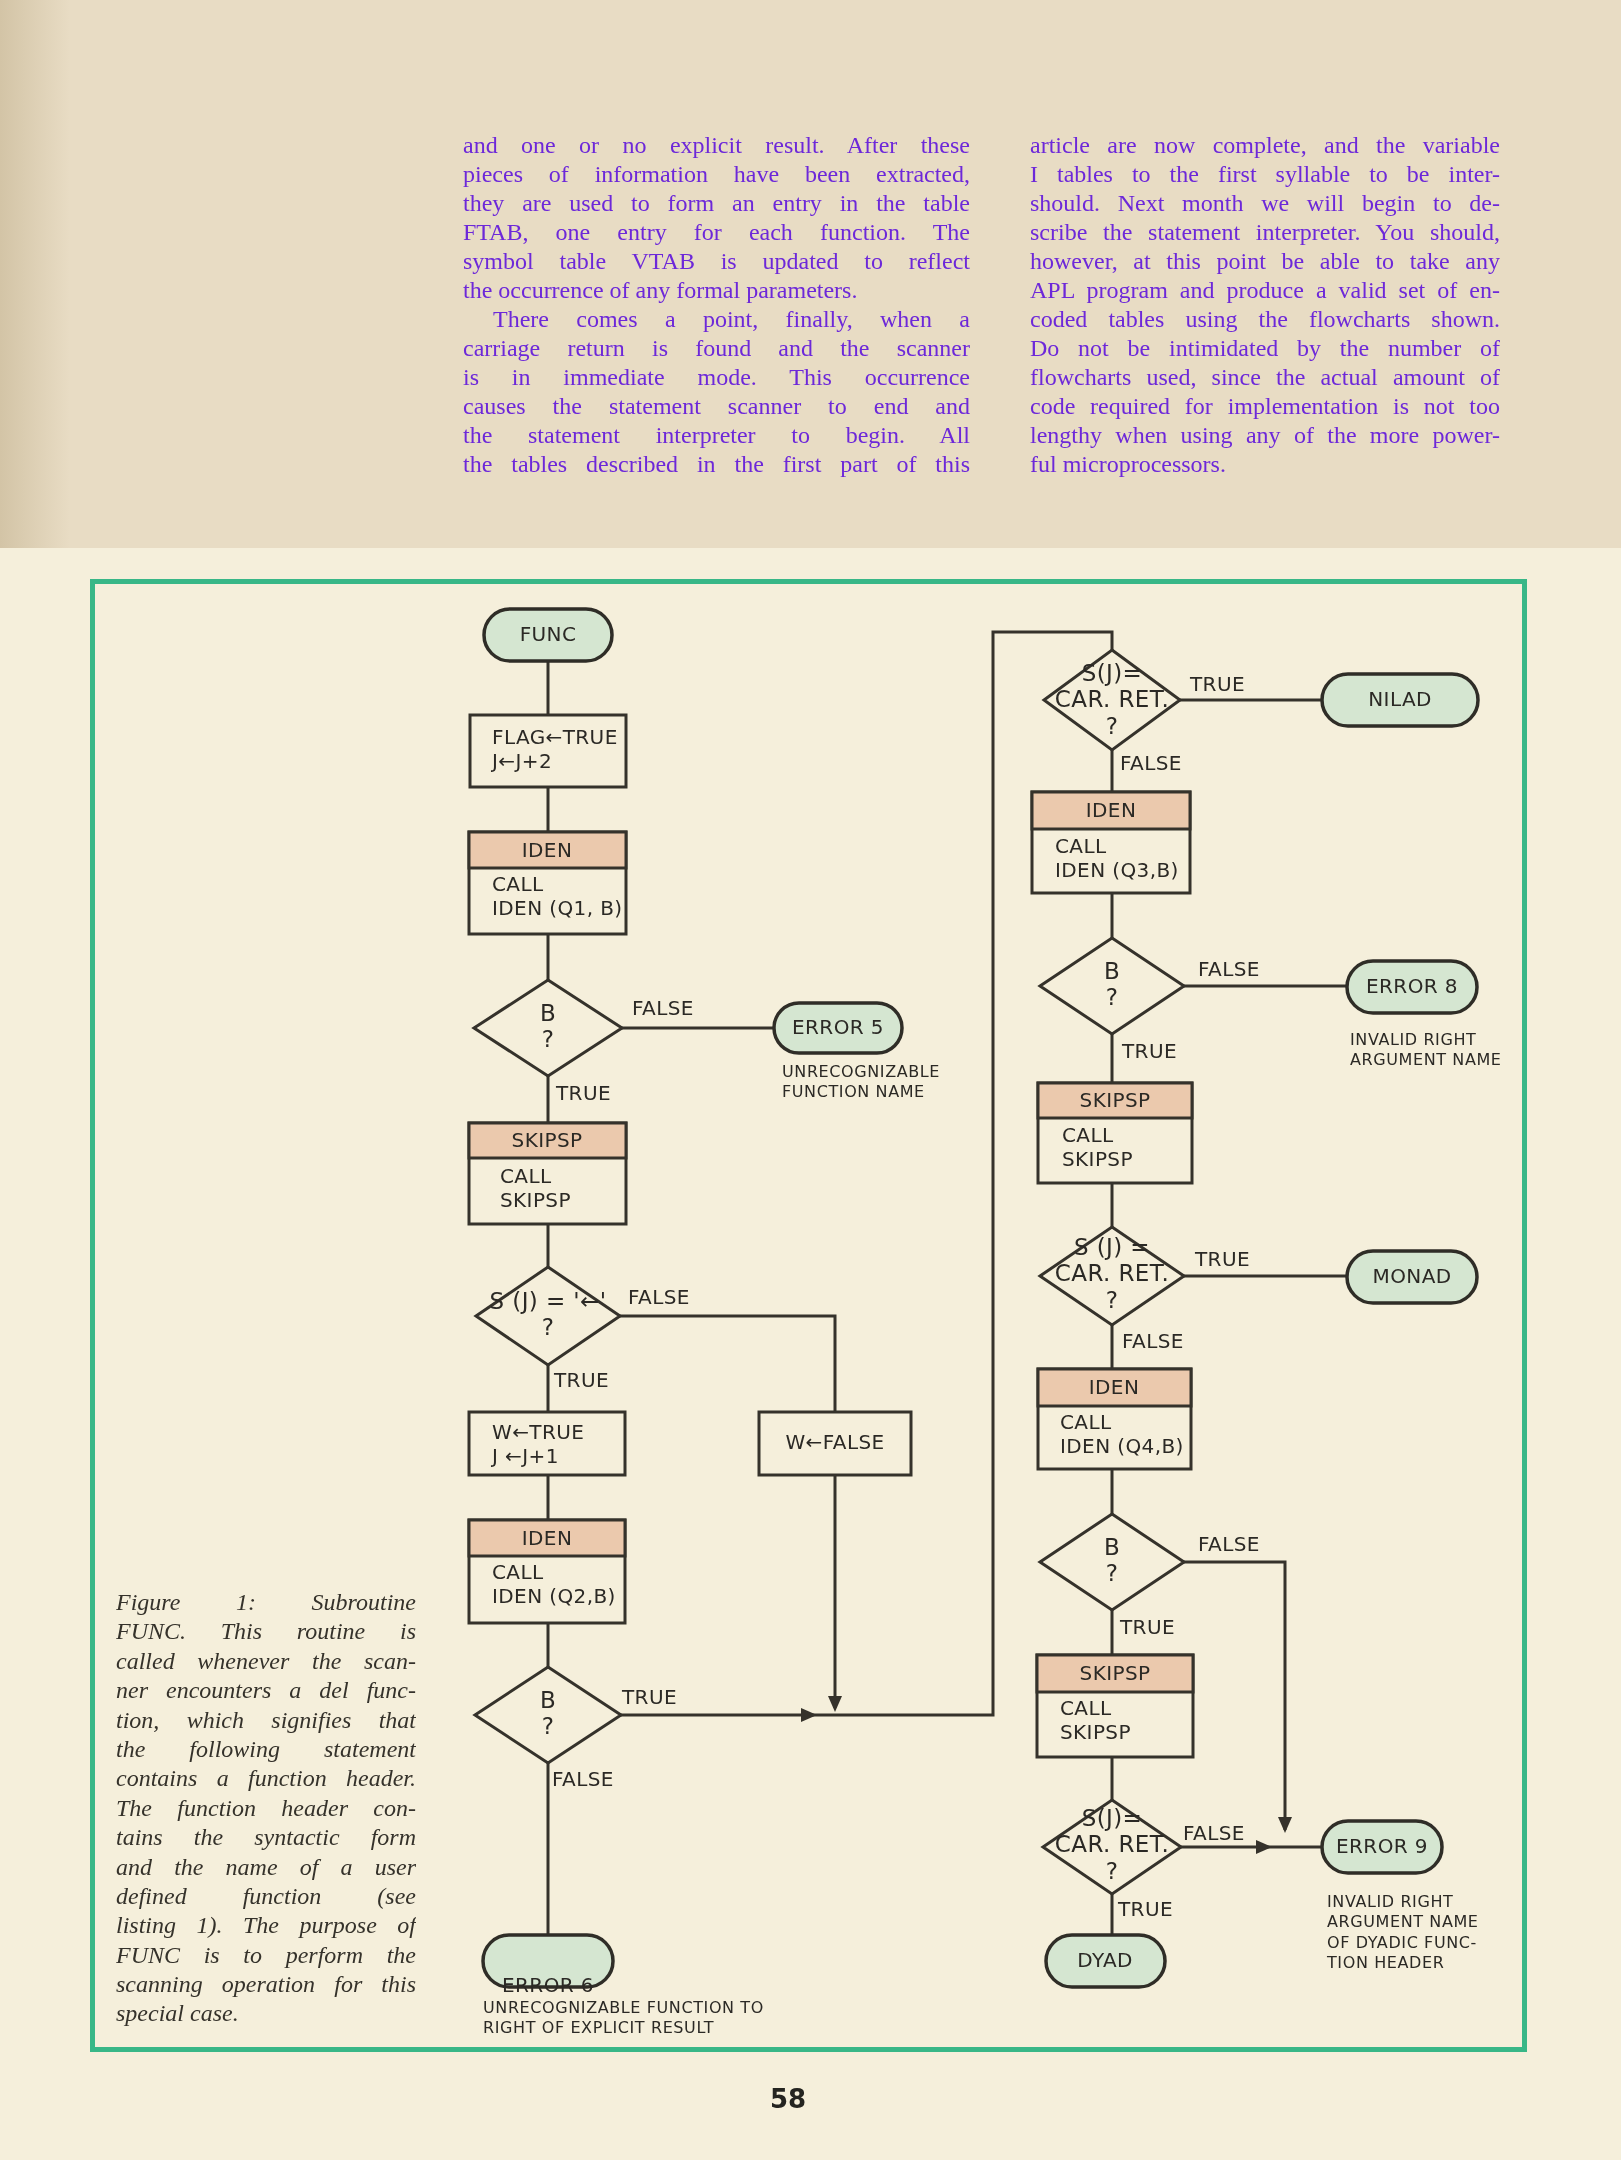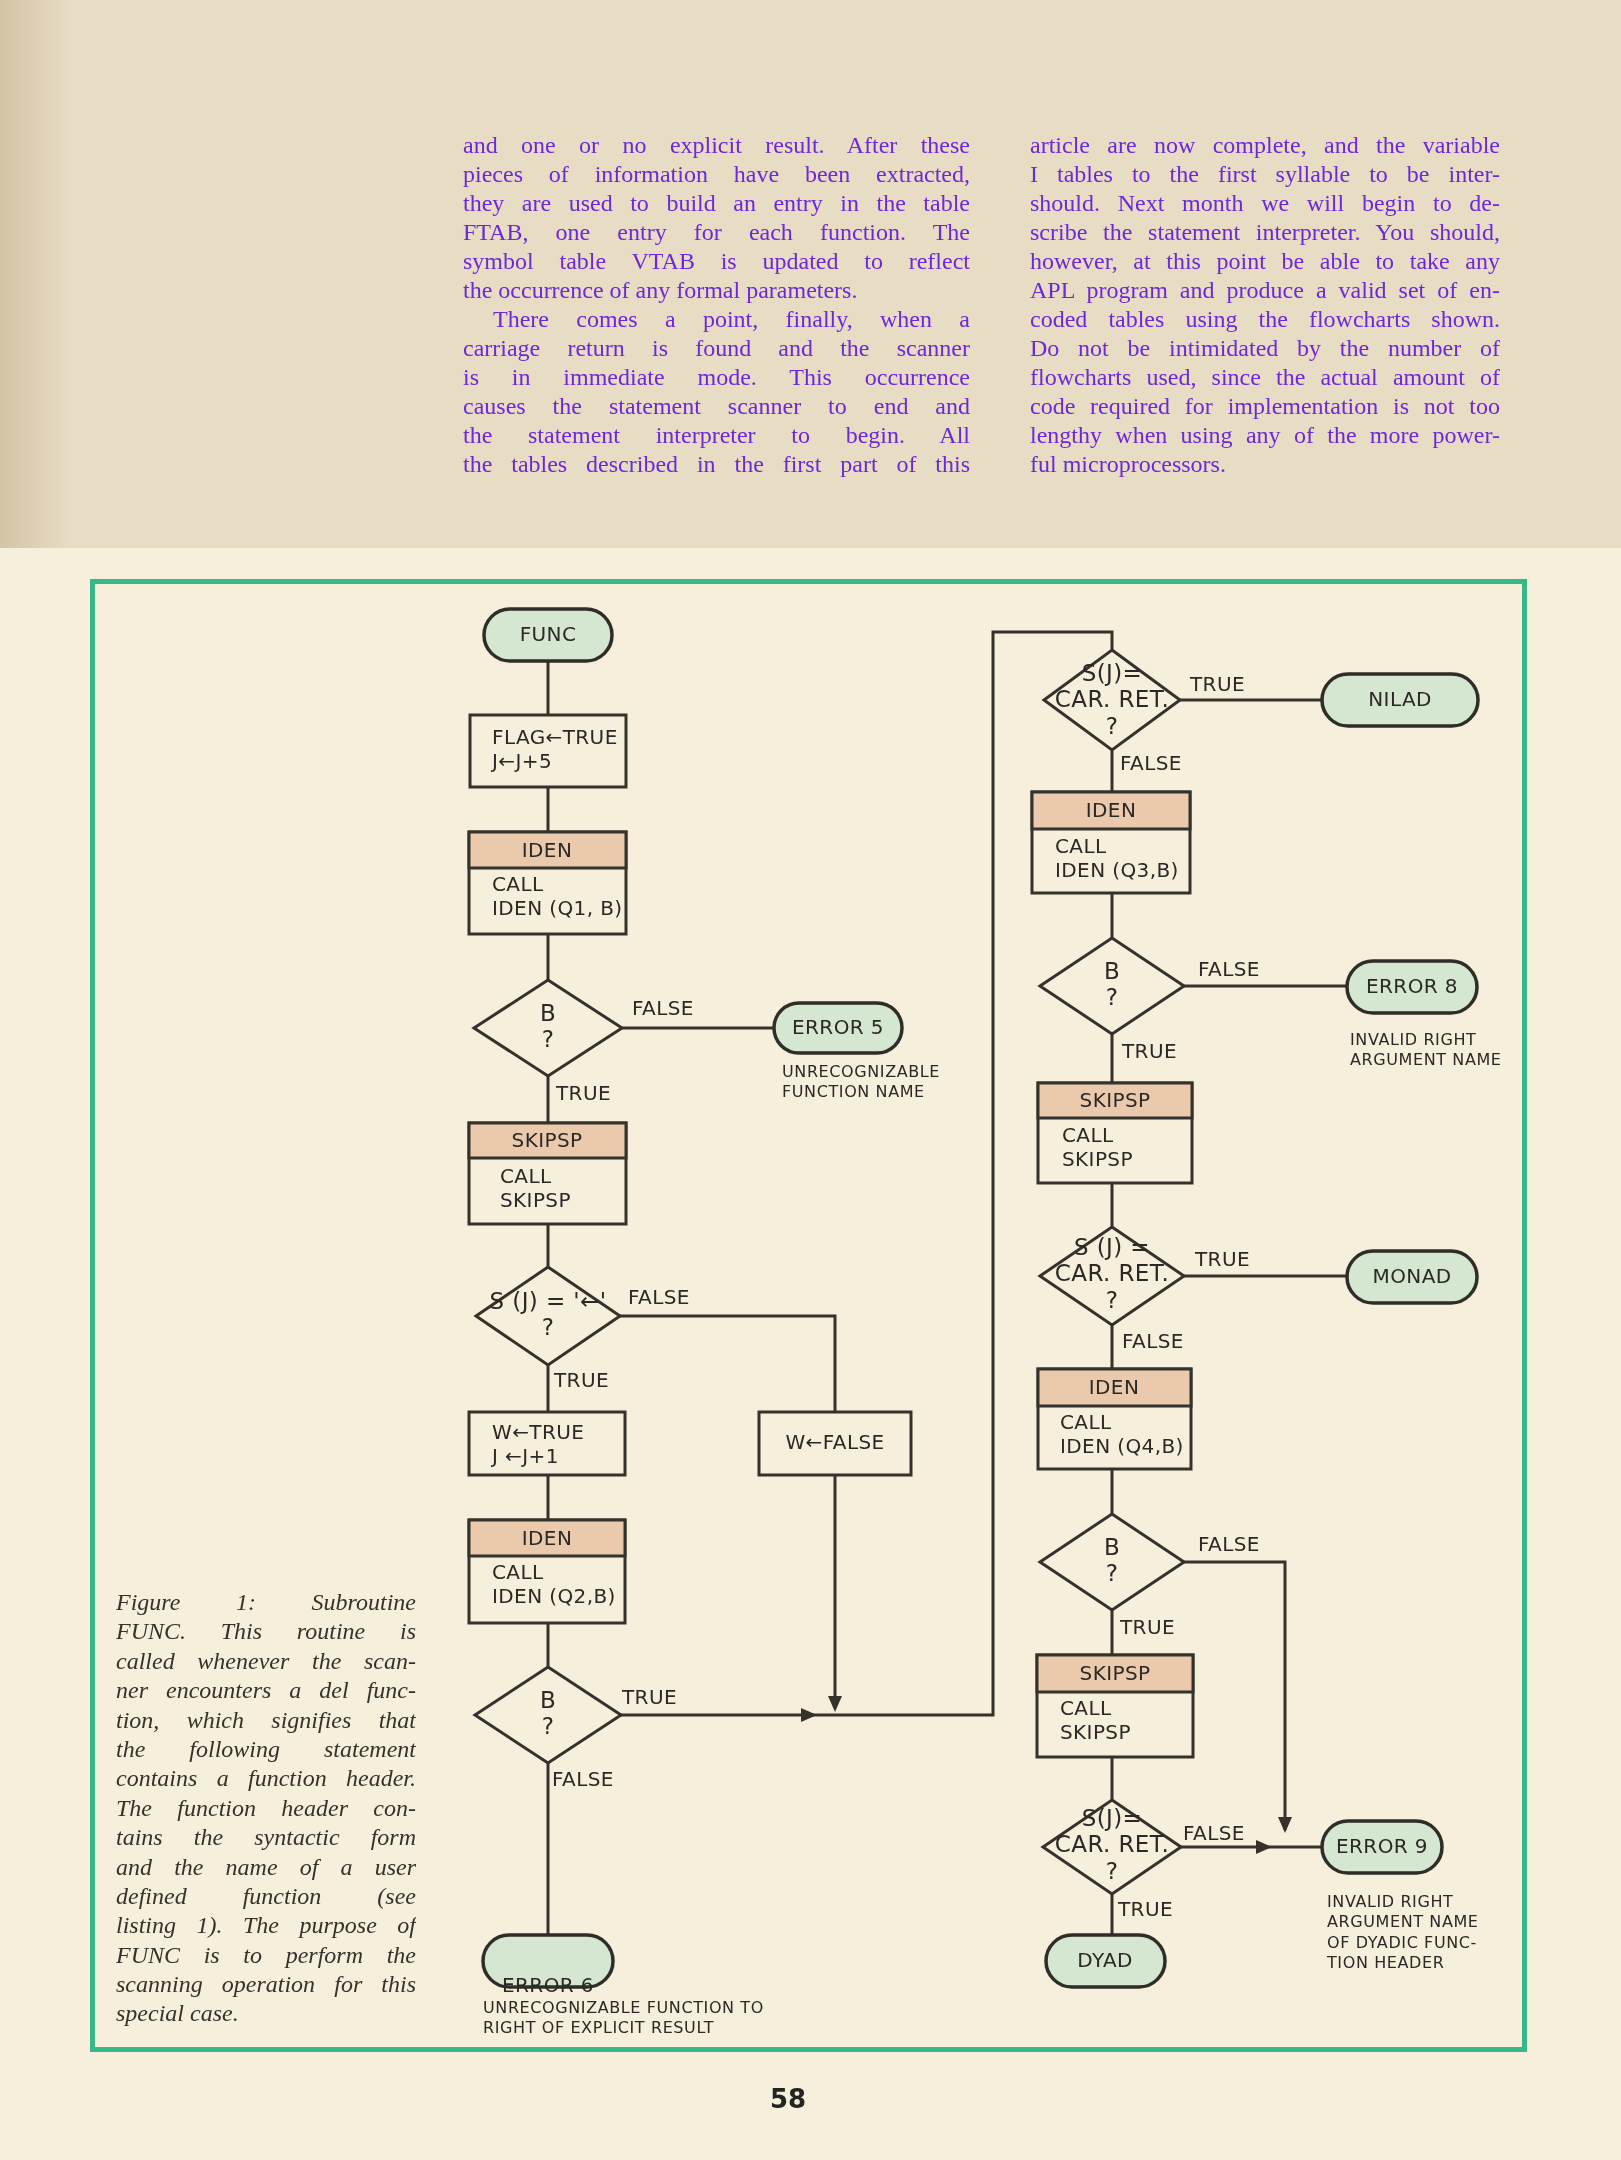--- a/index.html
+++ b/index.html
@@ -34,21 +34,21 @@
 </style>
 </head>
 <body>
 
 <div class="page">
   <div class="tanband"></div>
 
   <div class="col" style="left:463px;top:131px;width:507px;">
     <div class="ln">and one or no explicit result. After these</div>
     <div class="ln">pieces of information have been extracted,</div>
-    <div class="ln">they are used to build an entry in the table</div>
+    <div class="ln">they are used to form an entry in the table</div>
     <div class="ln">FTAB, one entry for each function. The</div>
     <div class="ln">symbol table VTAB is updated to reflect</div>
     <div class="ln last">the occurrence of any formal parameters.</div>
     <div class="ln ind">There comes a point, finally, when a</div>
     <div class="ln">carriage return is found and the scanner</div>
     <div class="ln">is in immediate mode. This occurrence</div>
     <div class="ln">causes the statement scanner to end and</div>
     <div class="ln">the statement interpreter to begin. All</div>
     <div class="ln">the tables described in the first part of this</div>
   </div>
@@ -137,21 +137,21 @@
     <rect class="pill" x="483" y="1935" width="130" height="52" rx="26"></rect>
     <rect class="pill" x="1322" y="674" width="156" height="52" rx="26"></rect>
     <rect class="pill" x="1347" y="961" width="130" height="52" rx="26"></rect>
     <rect class="pill" x="1347" y="1251" width="130" height="52" rx="26"></rect>
     <rect class="pill" x="1322" y="1821" width="120" height="52" rx="26"></rect>
     <rect class="pill" x="1046" y="1935" width="119" height="52" rx="26"></rect>
   </svg>
 
   <div class="fc c" style="left:548px;top:635px;text-align:right;">FUNC</div>
   <div class="fc" style="left:492px;top:726px;">FLAG←TRUE
-J←J+5</div>
+J←J+2</div>
 
   <div class="fc c" style="left:547px;top:851px;">IDEN</div>
   <div class="fc" style="left:492px;top:873px;">CALL
 IDEN (Q1, B)</div>
 
   <div class="fc c dia" style="left:548px;top:1026px;">B
 ?</div>
   <div class="fc c" style="left:838px;top:1028px;">ERROR 5</div>
   <div class="fc small" style="left:782px;top:1062px;">UNRECOGNIZABLE
 FUNCTION NAME</div>

